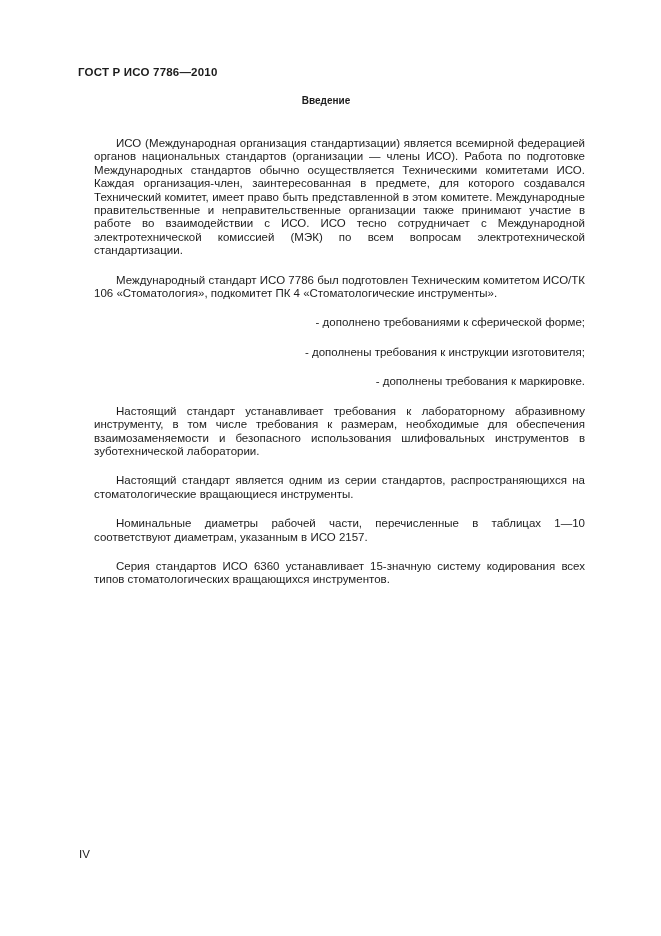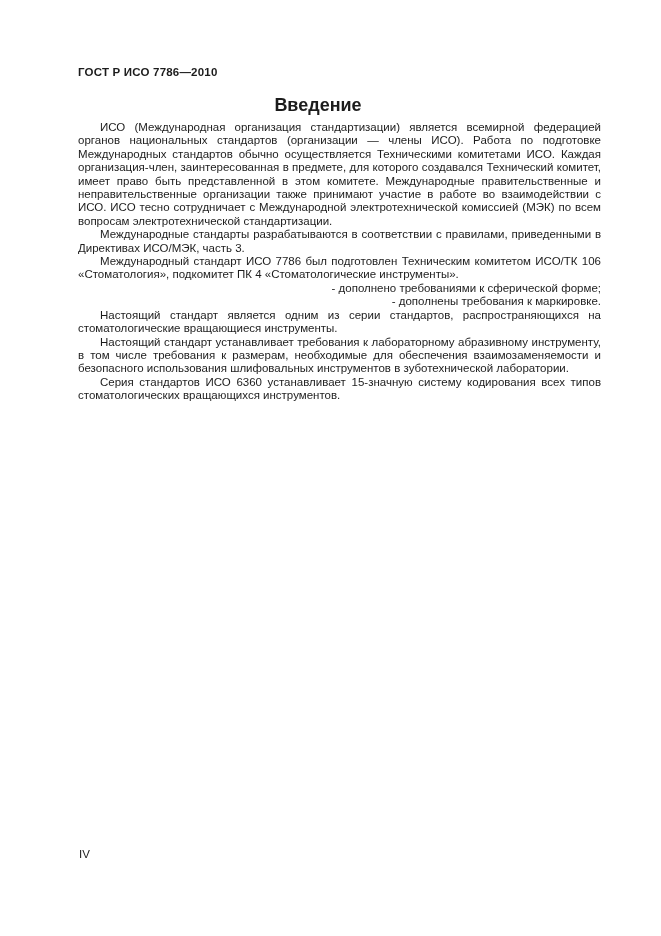--- a/index.html
+++ b/index.html
@@ -21,38 +21,38 @@
     top: 66px;
     left: 78px;
     font-size: 11.5px;
     font-weight: bold;
     letter-spacing: 0.2px;
     white-space: nowrap;
   }
   .doc-title {
     position: absolute;
     top: 95px;
-    left: 4px;
+    left: 12px;
     width: 100%;
     margin: 0;
     text-align: center;
-    font-size: 18px;
+    font-size: 10px;
     font-weight: bold;
   }
   .doc-body {
     position: absolute;
     top: 121px;
     left: 78px;
     width: 523px;
     font-size: 11.5px;
     line-height: 13.4px;
     text-align: justify;
   }
   .doc-body p {
-    margin: 0;
+    margin: 16px;
     padding: 0;
     text-indent: 22px;
   }
   .doc-body p.list-item {
     text-align: right;
   }
   .page-number {
     position: absolute;
     top: 848px;
     left: 79px;
@@ -63,24 +63,25 @@
 <body>
 
 <div class="page">
 
   <div class="doc-header">ГОСТ Р ИСО 7786—2010</div>
 
   <h1 class="doc-title">Введение</h1>
 
   <div class="doc-body">
     <p>ИСО (Международная организация стандартизации) является всемирной федерацией органов национальных стандартов (организации — члены ИСО). Работа по подготовке Международных стандартов обычно осуществляется Техническими комитетами ИСО. Каждая организация-член, заинтересованная в предмете, для которого создавался Технический комитет, имеет право быть представленной в этом комитете. Международные правительственные и неправительственные организации также принимают участие в работе во взаимодействии с ИСО. ИСО тесно сотрудничает с Международной электротехнической комиссией (МЭК) по всем вопросам электротехнической стандартизации.</p>
-    <p>Международные стандарты разрабатываются в соответствии с правилами, приведенными в Директивах ИСО/МЭК, часть 3.</p>
     <p>Международный стандарт ИСО 7786 был подготовлен Техническим комитетом ИСО/ТК 106 «Стоматология», подкомитет ПК 4 «Стоматологические инструменты».</p>
     <p class="list-item">- дополнено требованиями к сферической форме;</p>
+    <p class="list-item">- дополнены требования к инструкции изготовителя;</p>
     <p class="list-item">- дополнены требования к маркировке.</p>
+    <p>Настоящий стандарт устанавливает требования к лабораторному абразивному инструменту, в том числе требования к размерам, необходимые для обеспечения взаимозаменяемости и безопасного использования шлифовальных инструментов в зуботехнической лаборатории.</p>
     <p>Настоящий стандарт является одним из серии стандартов, распространяющихся на стоматологические вращающиеся инструменты.</p>
-    <p>Настоящий стандарт устанавливает требования к лабораторному абразивному инструменту, в том числе требования к размерам, необходимые для обеспечения взаимозаменяемости и безопасного использования шлифовальных инструментов в зуботехнической лаборатории.</p>
+    <p>Номинальные диаметры рабочей части, перечисленные в таблицах 1—10 соответствуют диаметрам, указанным в ИСО 2157.</p>
     <p>Серия стандартов ИСО 6360 устанавливает 15-значную систему кодирования всех типов стоматологических вращающихся инструментов.</p>
   </div>
 
   <div class="page-number">IV</div>
 
 </div>
 
 </body></html>

